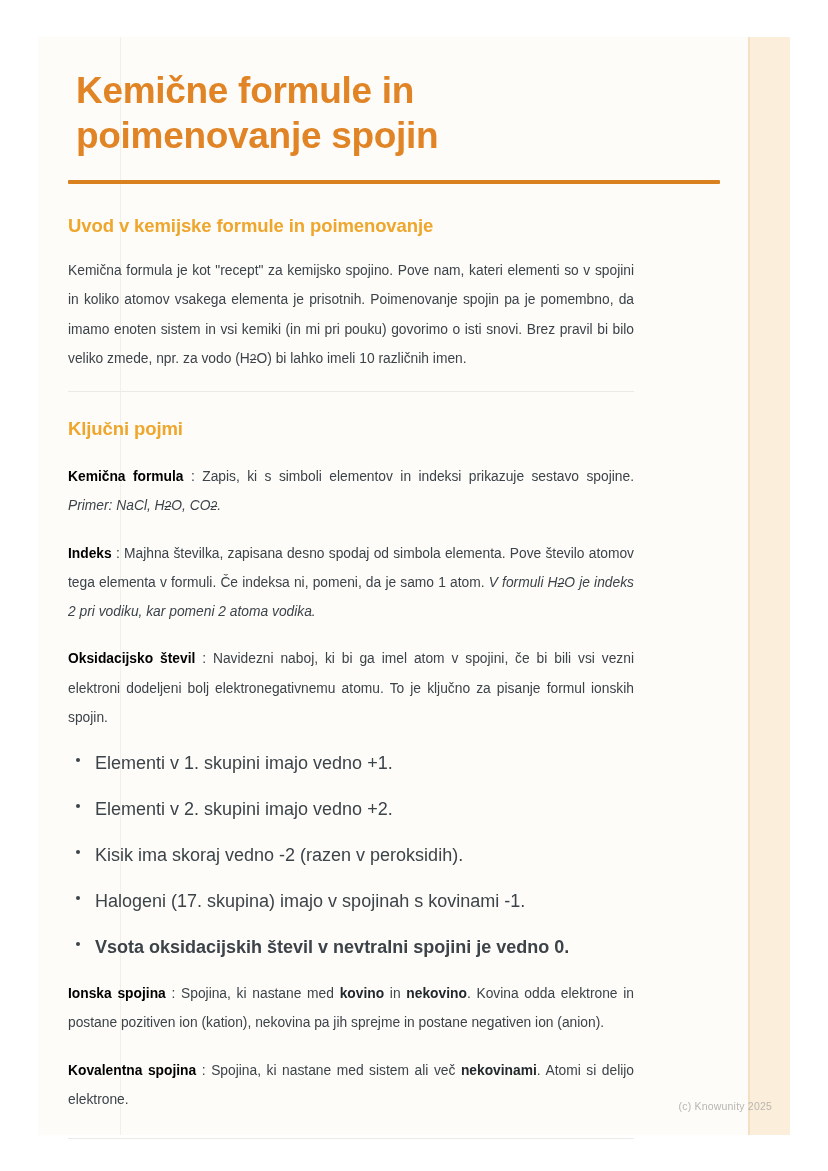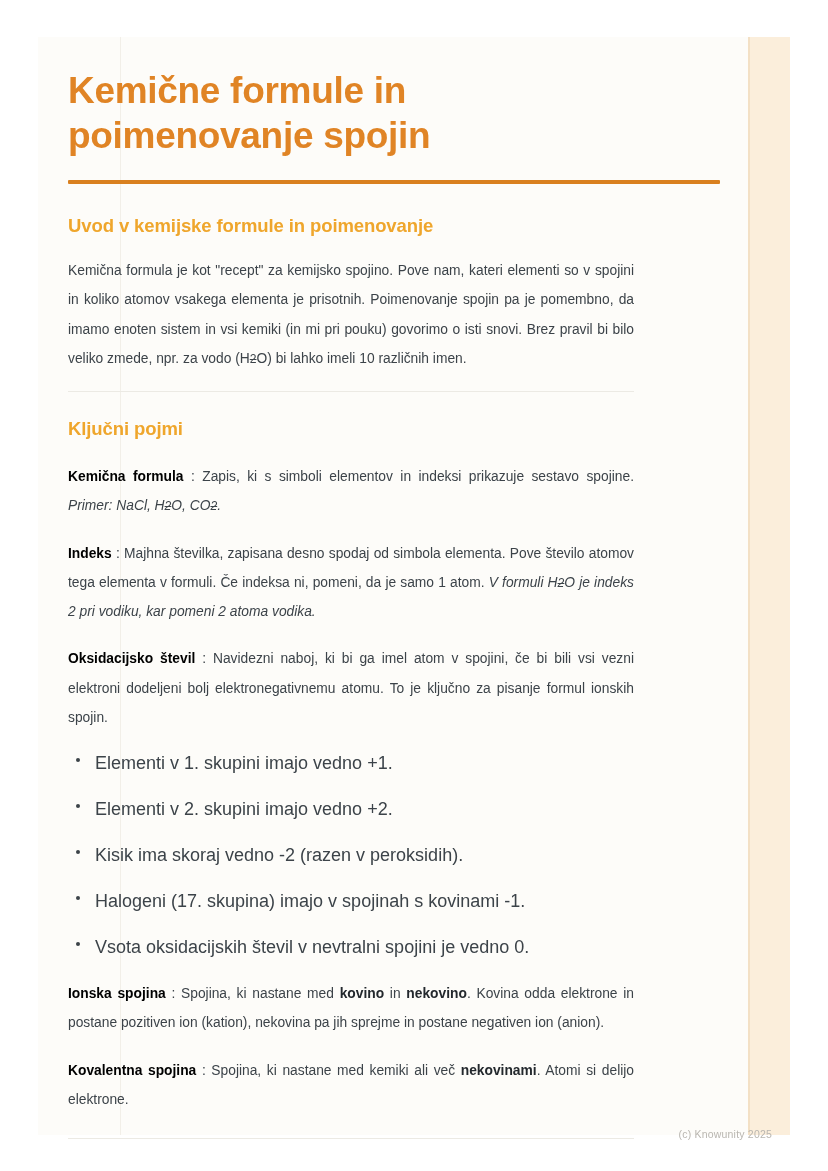--- a/index.html
+++ b/index.html
@@ -62,21 +62,21 @@
     top: 68px;
     width: 566px;
   }
 
   .doc-title {
     font-size: 37px;
     line-height: 1.22;
     font-weight: 700;
     color: #e08425;
     letter-spacing: -0.3px;
-    margin: 0 0 22px 0;
+    margin: 0 0 22px 8px;
   }
 
   .title-rule {
     height: 4px;
     background: #d9801f;
     border-radius: 1px;
     margin: 0 0 31px 0;
     width: 652px;
   }
 
@@ -136,21 +136,21 @@
     padding: 0;
   }
   ul.bullets li {
     position: relative;
     padding-left: 27px;
     font-size: 18px;
     line-height: 1.5;
     color: #3c4349;
     margin-bottom: 19px;
   }
-  ul.bullets li:last-child { margin-bottom: 16px; }
+  ul.bullets li:last-child { margin-bottom: 16px; font-weight: bold; }
   ul.bullets li::before {
     content: "";
     position: absolute;
     left: 8px;
     top: 8px;
     width: 4px;
     height: 4px;
     border-radius: 50%;
     background: #3c4349;
   }
@@ -158,21 +158,20 @@
   
   #watermark {
     position: absolute;
     left: 0;
     top: 1100px;
     width: 772px;
     text-align: right;
     font-size: 10.5px;
     color: #b9b6b0;
     letter-spacing: 0.2px;
-    margin-top: 28px;
   }
 </style>
 </head>
 <body>
 
 <div id="page-sheet"></div>
 <div id="margin-guide"></div>
 <div id="right-strip"></div>
 <div id="right-strip-edge"></div>
 
@@ -198,19 +197,19 @@
   <ul class="bullets">
     <li>Elementi v 1. skupini imajo vedno +1.</li>
     <li>Elementi v 2. skupini imajo vedno +2.</li>
     <li>Kisik ima skoraj vedno -2 (razen v peroksidih).</li>
     <li>Halogeni (17. skupina) imajo v spojinah s kovinami -1.</li>
     <li>Vsota oksidacijskih števil v nevtralni spojini je vedno 0.</li>
   </ul>
 
   <p class="body"><span class="term">Ionska spojina</span><span> : </span><span>Spojina, ki nastane med </span><span class="strong-inline">kovino</span><span> in </span><span class="strong-inline">nekovino</span><span>. Kovina odda elektrone in postane pozitiven ion (kation), nekovina pa jih sprejme in postane negativen ion (anion).</span></p>
 
-  <p class="body"><span class="term">Kovalentna spojina</span><span> : </span><span>Spojina, ki nastane med kemiki ali več </span><span class="strong-inline">nekovinami</span><span>. Atomi si delijo elektrone.</span></p>
+  <p class="body"><span class="term">Kovalentna spojina</span><span> : </span><span>Spojina, ki nastane med sistem ali več </span><span class="strong-inline">nekovinami</span><span>. Atomi si delijo elektrone.</span></p>
 
   <div class="rule-soft bottom"></div>
 
 </div>
 
 <div id="watermark">(c) Knowunity 2025</div>
 
 </body></html>

